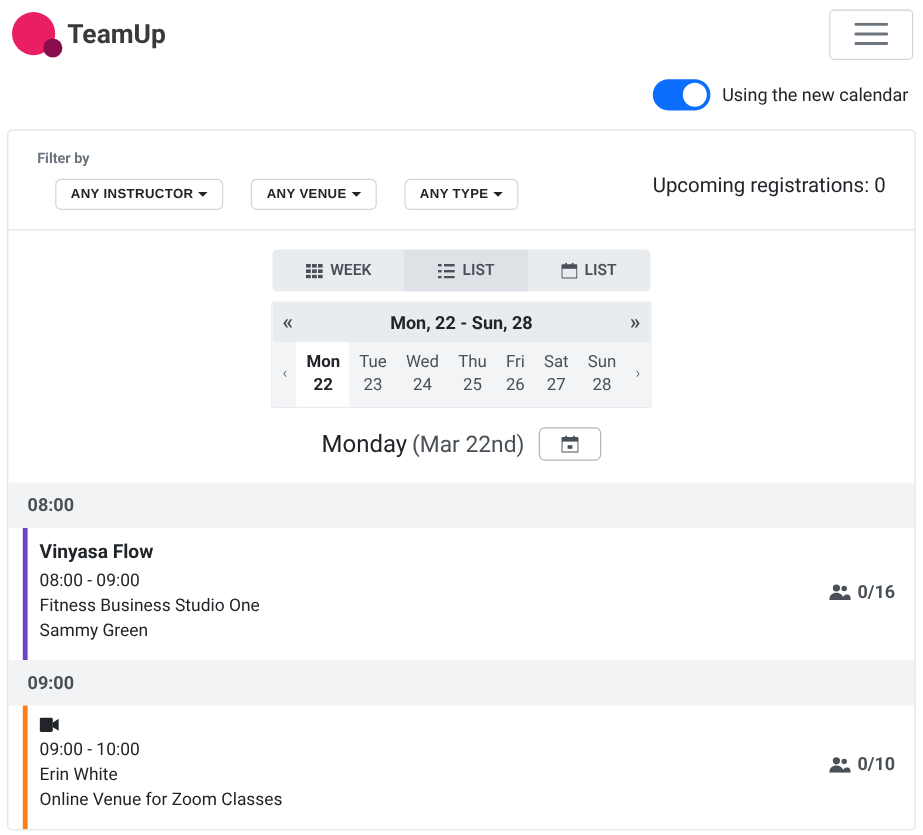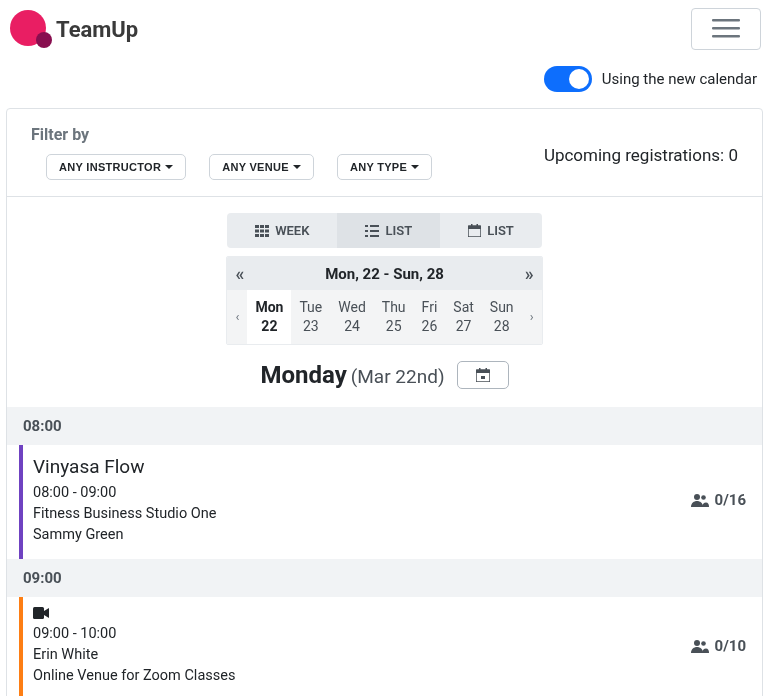--- a/index.html
+++ b/index.html
@@ -8,21 +8,21 @@
 .brand { display: flex; align-items: center; }
 .brand-name { font-size: 22px; font-weight: 700; color: #3a3a3a; }
 .hamburger-btn { border: 1px solid #ced4da; border-radius: 4px; background: #fff; width: 70px; height: 42px; display: flex; align-items: center; justify-content: center; cursor: pointer; }
 .toggle-row { display: flex; align-items: center; justify-content: flex-end; gap: 10px; padding: 8px 12px 16px; }
 .switch { position: relative; width: 48px; height: 26px; background: #0d6efd; border-radius: 13px; cursor: pointer; }
 .switch-knob { position: absolute; right: 3px; top: 3px; width: 20px; height: 20px; background: #fff; border-radius: 50%; }
 .toggle-label { font-size: 15px; color: #212529; }
 .panel { border: 1px solid #dee2e6; border-radius: 4px; margin: 0 6px; overflow: hidden; }
 .filter-row { display: flex; align-items: flex-start; justify-content: space-between; padding: 16px 24px; }
 .filter-left { display: flex; flex-direction: column; gap: 10px; }
-.filter-title { font-size: 16px; font-weight: 700; color: #6c757d; }
+.filter-title { font-size: 12px; font-weight: 700; color: #6c757d; }
 .filter-buttons { display: flex; gap: 8px; }
 .dropdown-btn { border: 1px solid #ced4da; border-radius: 5px; background: #fff; padding: 6px 12px; font-size: 11px; font-weight: 700; color: #212529; cursor: pointer; display: flex; align-items: center; gap: 4px; letter-spacing: 0.3px; margin-left: 15px; }
 .caret { width: 0; height: 0; border-left: 4px solid transparent; border-right: 4px solid transparent; border-top: 4px solid #212529; }
 .upcoming { font-size: 17px; color: #212529; padding-top: 20px; }
 .divider { border-top: 1px solid #dee2e6; }
 .view-toggle { display: flex; justify-content: center; padding: 16px 0 8px; }
 .view-group { display: flex; background: #e9ecef; border-radius: 4px; overflow: hidden; }
 .view-tab { padding: 10px 28px; font-size: 13px; font-weight: 600; color: #495057; cursor: pointer; display: flex; align-items: center; gap: 6px; }
 .view-tab.active { background: #dee2e6; }
 .week-nav { display: flex; justify-content: center; padding: 0 0 4px; }
@@ -30,29 +30,29 @@
 .week-head { display: flex; align-items: center; justify-content: space-between; background: #e9ecef; padding: 6px 8px; }
 .dbl-arrow { font-size: 18px; color: #495057; cursor: pointer; font-weight: 600; }
 .week-range { font-size: 15px; font-weight: 700; color: #212529; }
 .day-row { display: flex; align-items: center; background: #f3f4f5; }
 .sgl-arrow { width: 20px; text-align: center; font-size: 13px; color: #6c757d; cursor: pointer; }
 .day-cell { padding: 8px 8px; text-align: center; font-size: 14px; color: #495057; cursor: pointer; line-height: 1.35; }
 .day-cell.active { background: #fff; font-weight: 700; color: #212529; }
 .day-label { display: block; }
 .day-num { display: block; }
 .date-title-row { display: flex; align-items: center; justify-content: center; gap: 12px; padding: 12px 0 18px; }
-.date-title-main { font-size: 24px; font-weight: 700; }
+.date-title-main { font-size: 20px; font-weight: 400; }
 .date-title-sub { font-size: 19px; color: #495057; }
 .cal-btn { border: 1px solid #adb5bd; border-radius: 5px; background: #fff; padding: 6px 18px; cursor: pointer; display: flex; align-items: center; }
 .time-header { background: #f1f3f5; padding: 10px 16px; font-size: 15px; font-weight: 700; color: #495057; }
 .event { display: flex; border-left: 4px solid; padding: 10px 16px 14px 10px; margin-left: 12px; position: relative; }
 .event-purple { border-left-color: #6f42c1; }
 .event-orange { border-left-color: #fd7e14; }
 .event-body { flex: 1; }
-.event-title { font-size: 19px; color: #212529; margin-bottom: 4px; display: flex; align-items: flex-end; gap: 6px; }
+.event-title { font-size: 16px; color: #212529; margin-bottom: 4px; display: flex; align-items: flex-end; gap: 6px; font-weight: bold; }
 .event-line { font-size: 14.5px; color: #212529; line-height: 1.45; }
 .event-cap { display: flex; align-items: center; gap: 6px; font-size: 15px; font-weight: 700; color: #495057; align-self: center; }
 svg { display: block; }
 </style>
 </head>
 <body>
 
 <div class="header">
   <div class="brand">
     <span>

